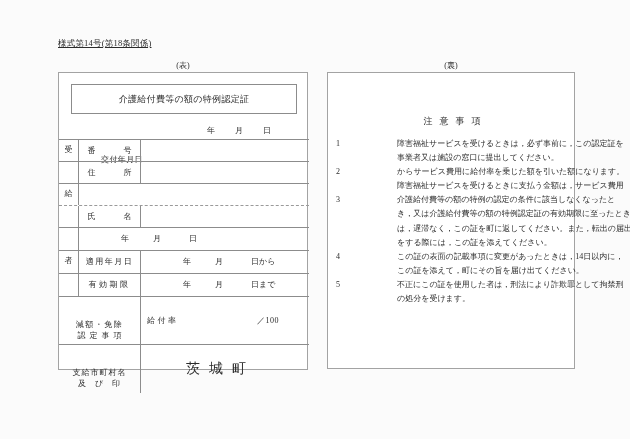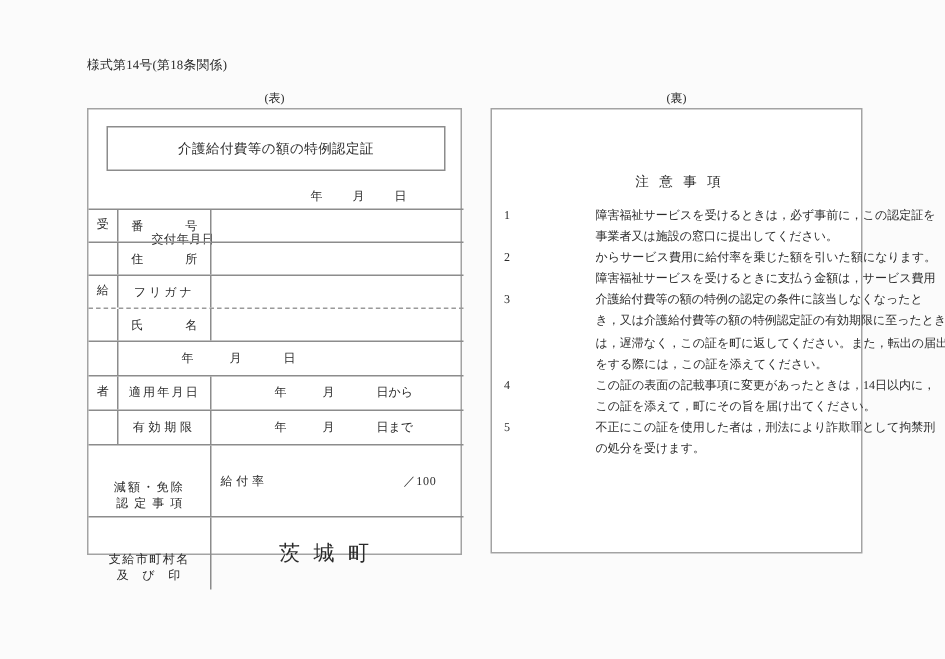--- a/index.html
+++ b/index.html
@@ -17,20 +17,21 @@
   }
 
   
   .form-no {
     position: absolute;
     left: 58px;
     top: 38px;
     font-size: 8.5px;
     letter-spacing: 0.2px;
     white-space: nowrap;
+    text-decoration: underline;
   }
 
   
   .side-caption {
     position: absolute;
     font-size: 8px;
     text-align: center;
     white-space: nowrap;
   }
   #caption-front { left: 58px; top: 60px; width: 250px; }
@@ -161,21 +162,21 @@
     padding: 3px 6px;
     box-sizing: border-box;
   }
   .ymd-inline { margin-left: 36px; white-space: nowrap; }
   .ymd-inline span { display: inline-block; }
   .ymd-inline .y { width: 30px; }
   .ymd-inline .m { width: 34px; }
 
   .rate-row { display: flex; width: 100%; align-items: center; text-align: right; }
   .rate-label { letter-spacing: 2.5px; }
-  .rate-value { margin-left: auto; margin-right: 12px; letter-spacing: 0.5px; }
+  .rate-value { margin-left: auto; margin-right: 24px; letter-spacing: 0.5px; }
 
   .municipality {
     width: 100%;
     text-align: center;
     letter-spacing: 9px;
     padding-right: 9px;
     font-size: 14px;
   }
 
   
@@ -257,23 +258,20 @@
           <span>所</span>
         </span>
       </div>
       <div class="value-cell"></div>
     </div>
 
     <div class="grow dashed" style="min-height:16px;">
       <div class="spine">
         <span class="spine-char">給</span>
       </div>
-      <div class="label-cell">
-        <span style="letter-spacing:2px;">フリガナ</span>
-      </div>
       <div class="value-cell"></div>
     </div>
 
     <div class="grow" style="min-height:22px;">
       <div class="spine"></div>
       <div class="label-cell">
         <span class="label-spread">
           <span>氏</span>
           <span>名</span>
         </span>

